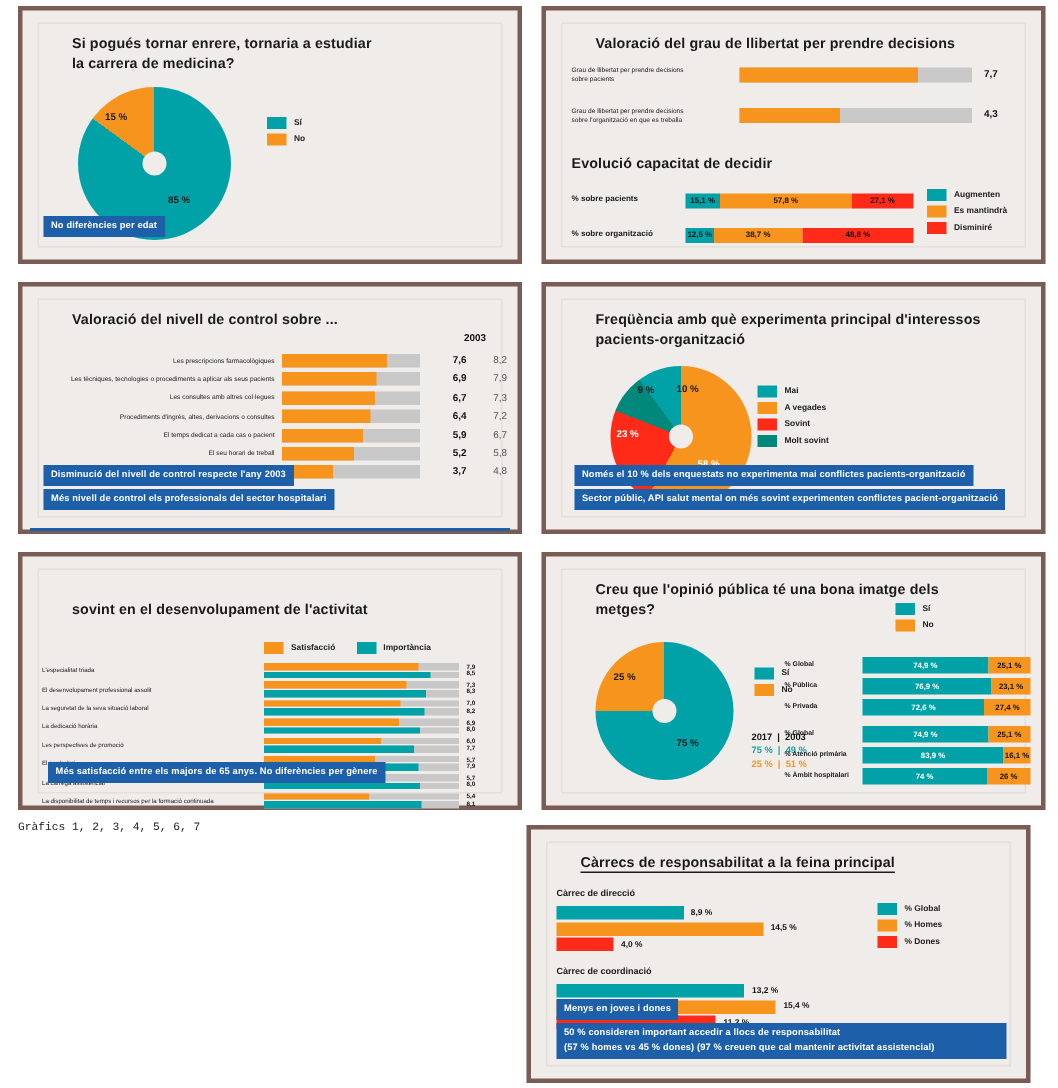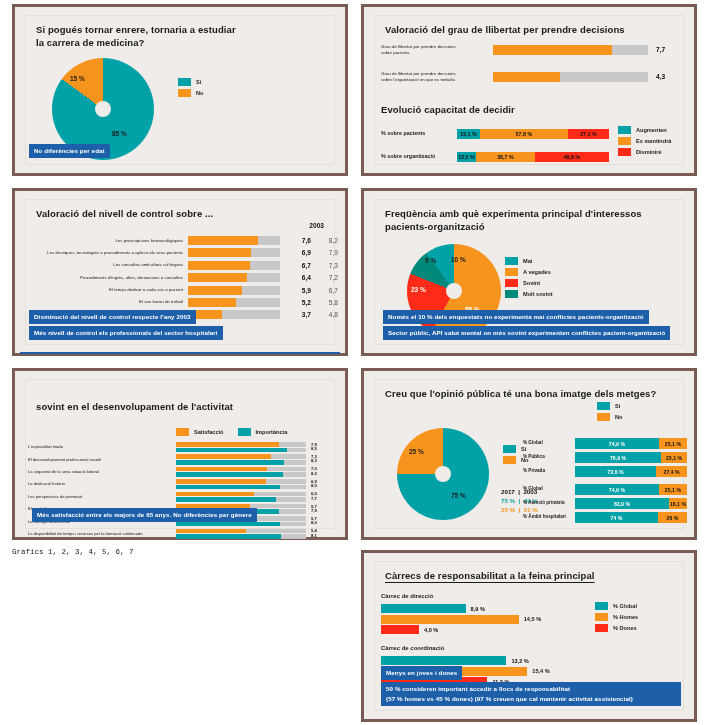--- a/index.html
+++ b/index.html
@@ -15,21 +15,21 @@
   }
   .panel {
     position:absolute;
     border:3px solid #7a5c55;
     background:#efece9;
     padding:8px 10px;
   }
   .panel-inner {
     border:1px solid #e3dfdb;
     width:100%; height:100%;
-    padding:8px 10px;
+    padding:8px 22px;
     position:relative;
   }
   .ptitle {
     font-size:9.5px; font-weight:bold; color:#1a1a1a;
     line-height:1.35; letter-spacing:.1px;
   }
   .ptitle.underline { text-decoration:underline; text-underline-offset:3px; }
 
   
   .banner {
@@ -532,21 +532,21 @@
               <div class="seg" style="width: 74%; background: rgb(0, 162, 168); color: rgb(255, 255, 255); font-size: 5.2px;">74 %</div>
               <div class="seg" style="width: 26%; background: rgb(247, 148, 30); color: rgb(17, 17, 17); font-size: 5.2px;">26 %</div>
             </div>
           </div>
         </div>
     </div>
   </div>
 
   <div class="caption" style="left:12px;top:548px;font-family:Liberation Mono, monospace;">Gràfics 1, 2, 3, 4, 5, 6, 7</div>
 
-  <div class="panel" style="left:361px;top:550px;width:336px;height:172px;">
+  <div class="panel" style="left:351px;top:550px;width:336px;height:172px;">
     <div class="panel-inner">
       <div class="ptitle underline">Càrrecs de responsabilitat a la feina principal</div>
 
       <div class="rowlbl b" style="position:absolute;left:6px;top:30px;font-size:6px;">Càrrec de direcció</div>
       <div id="p7g1" style="position:absolute;left:6px;top:42px;width:300px;">
           <div style="display: flex; align-items: center; margin-bottom: 1.5px;">
             <div style="height: 9px; background: rgb(0, 162, 168); width: 84.55px;"></div>
             <div class="val" style="margin-left: 5px; font-size: 5.6px;">8,9 %</div>
           </div>
           <div style="display: flex; align-items: center; margin-bottom: 1.5px;">

